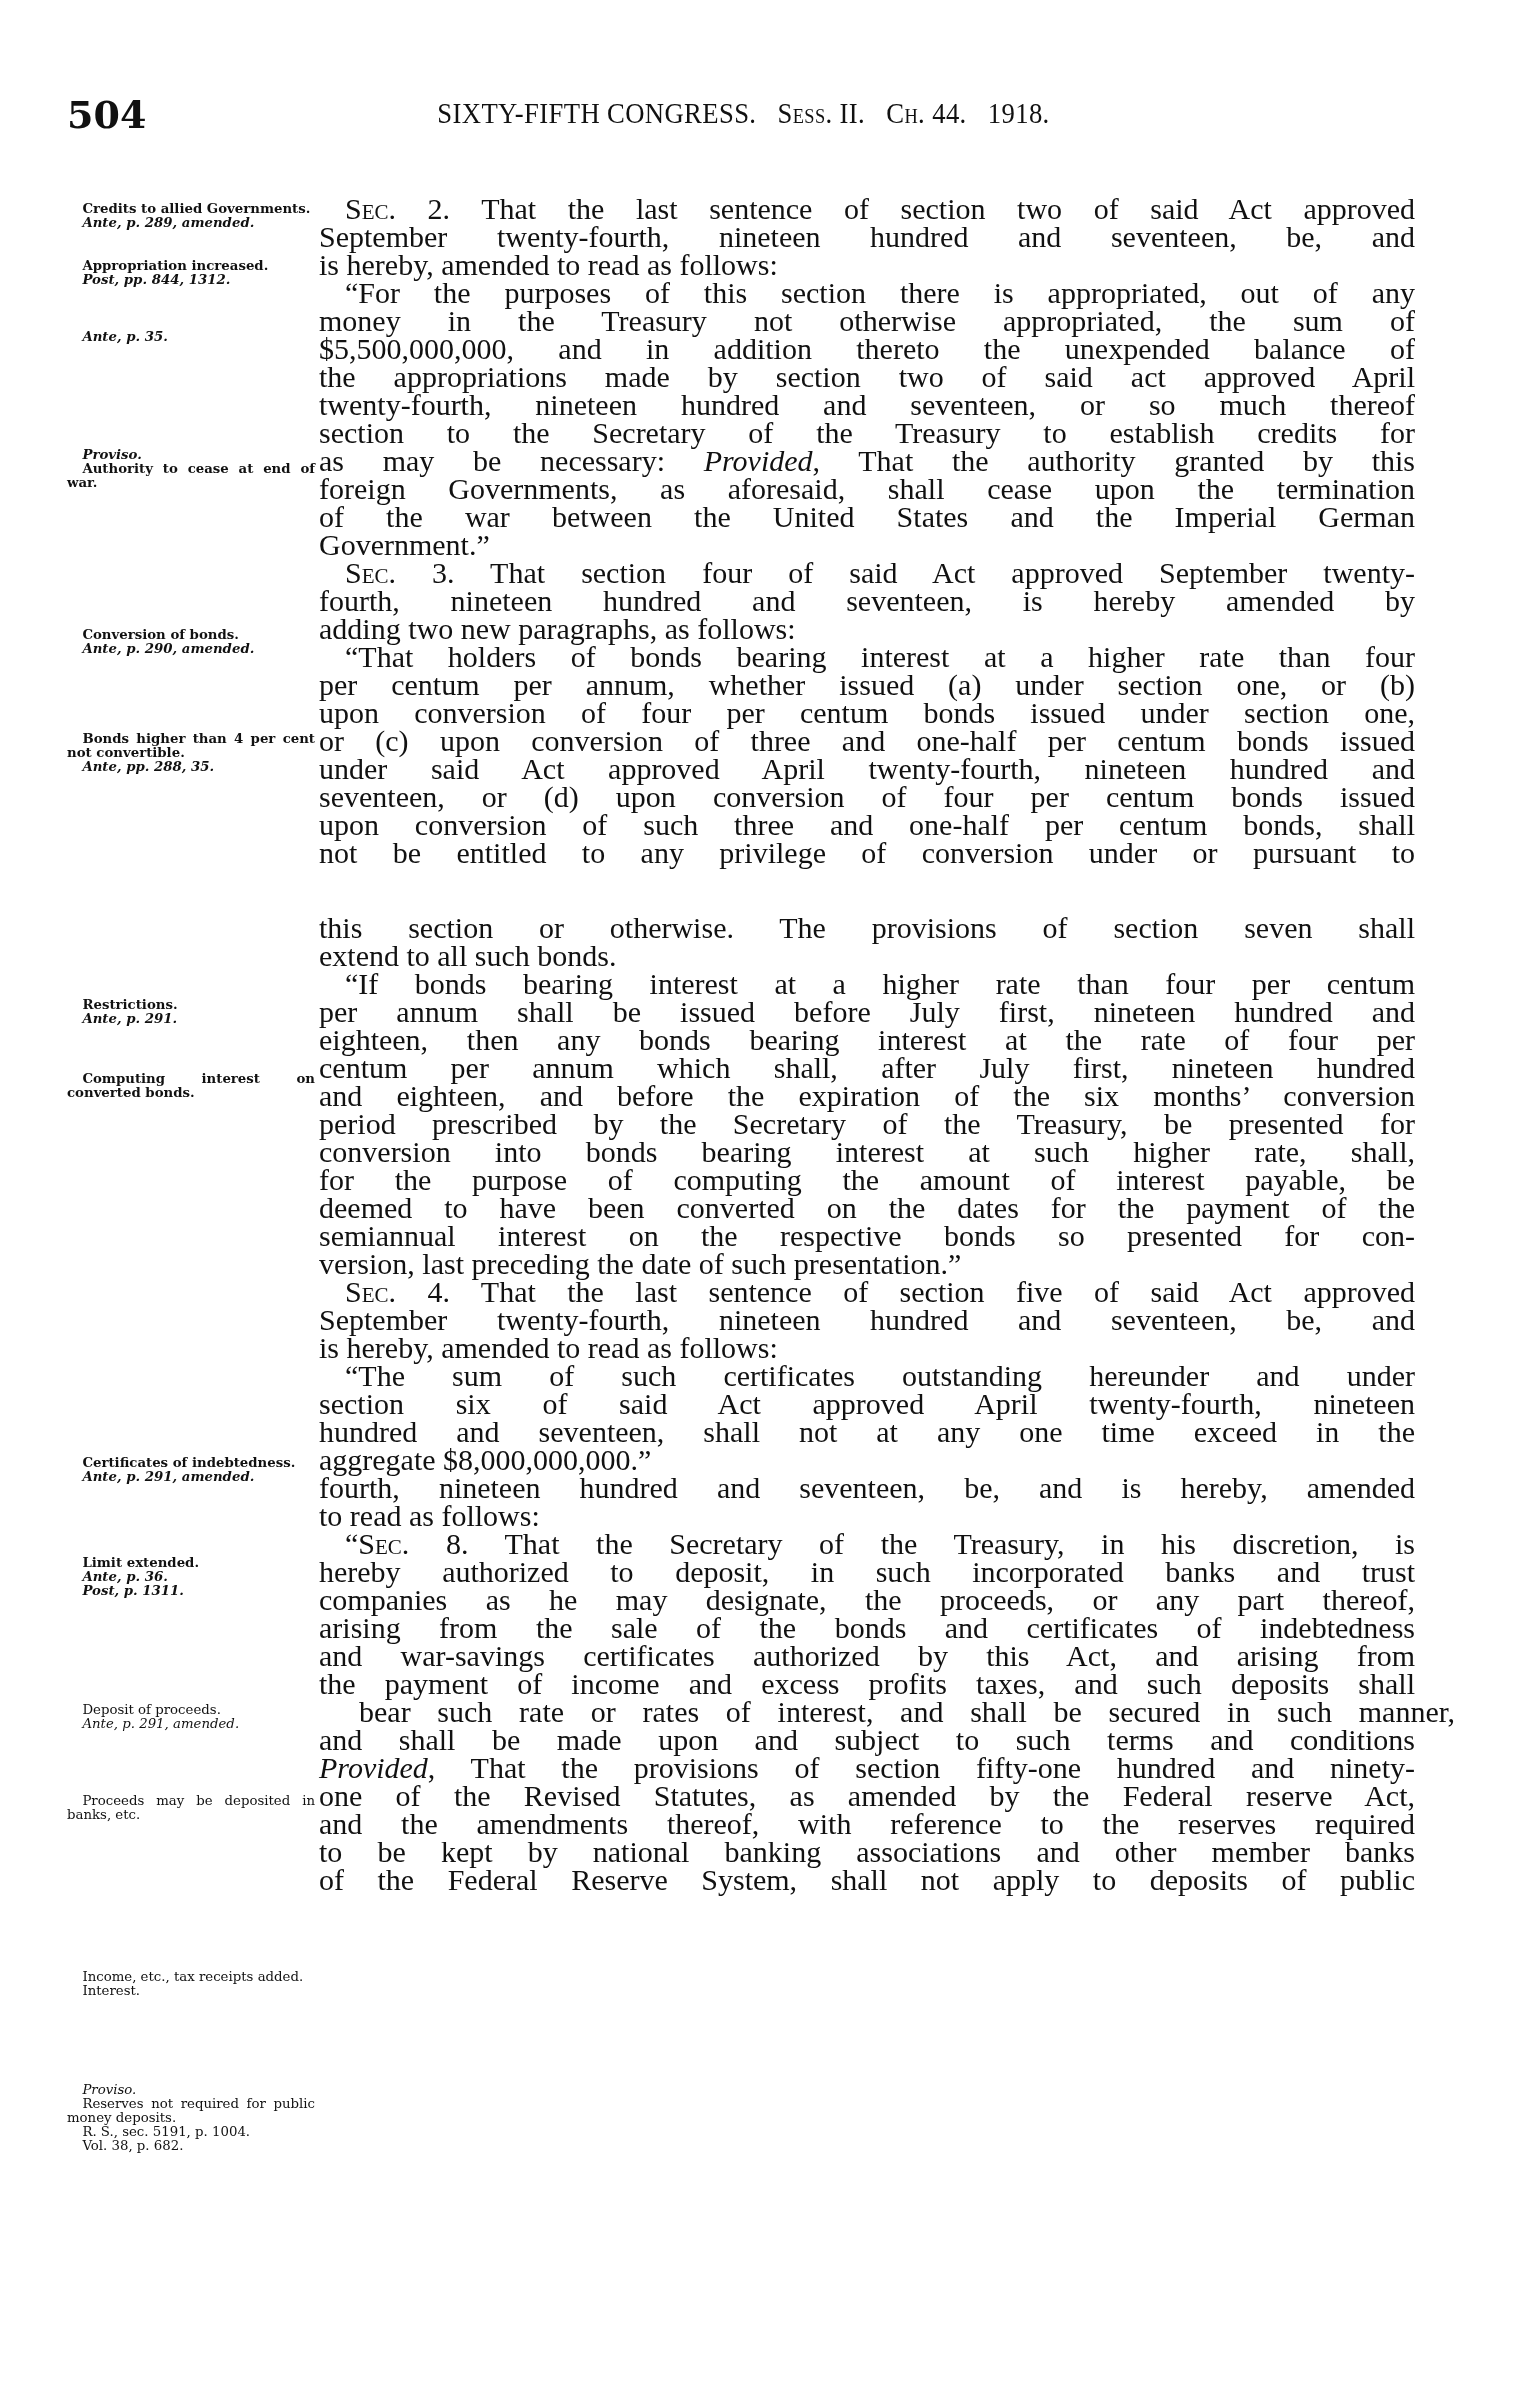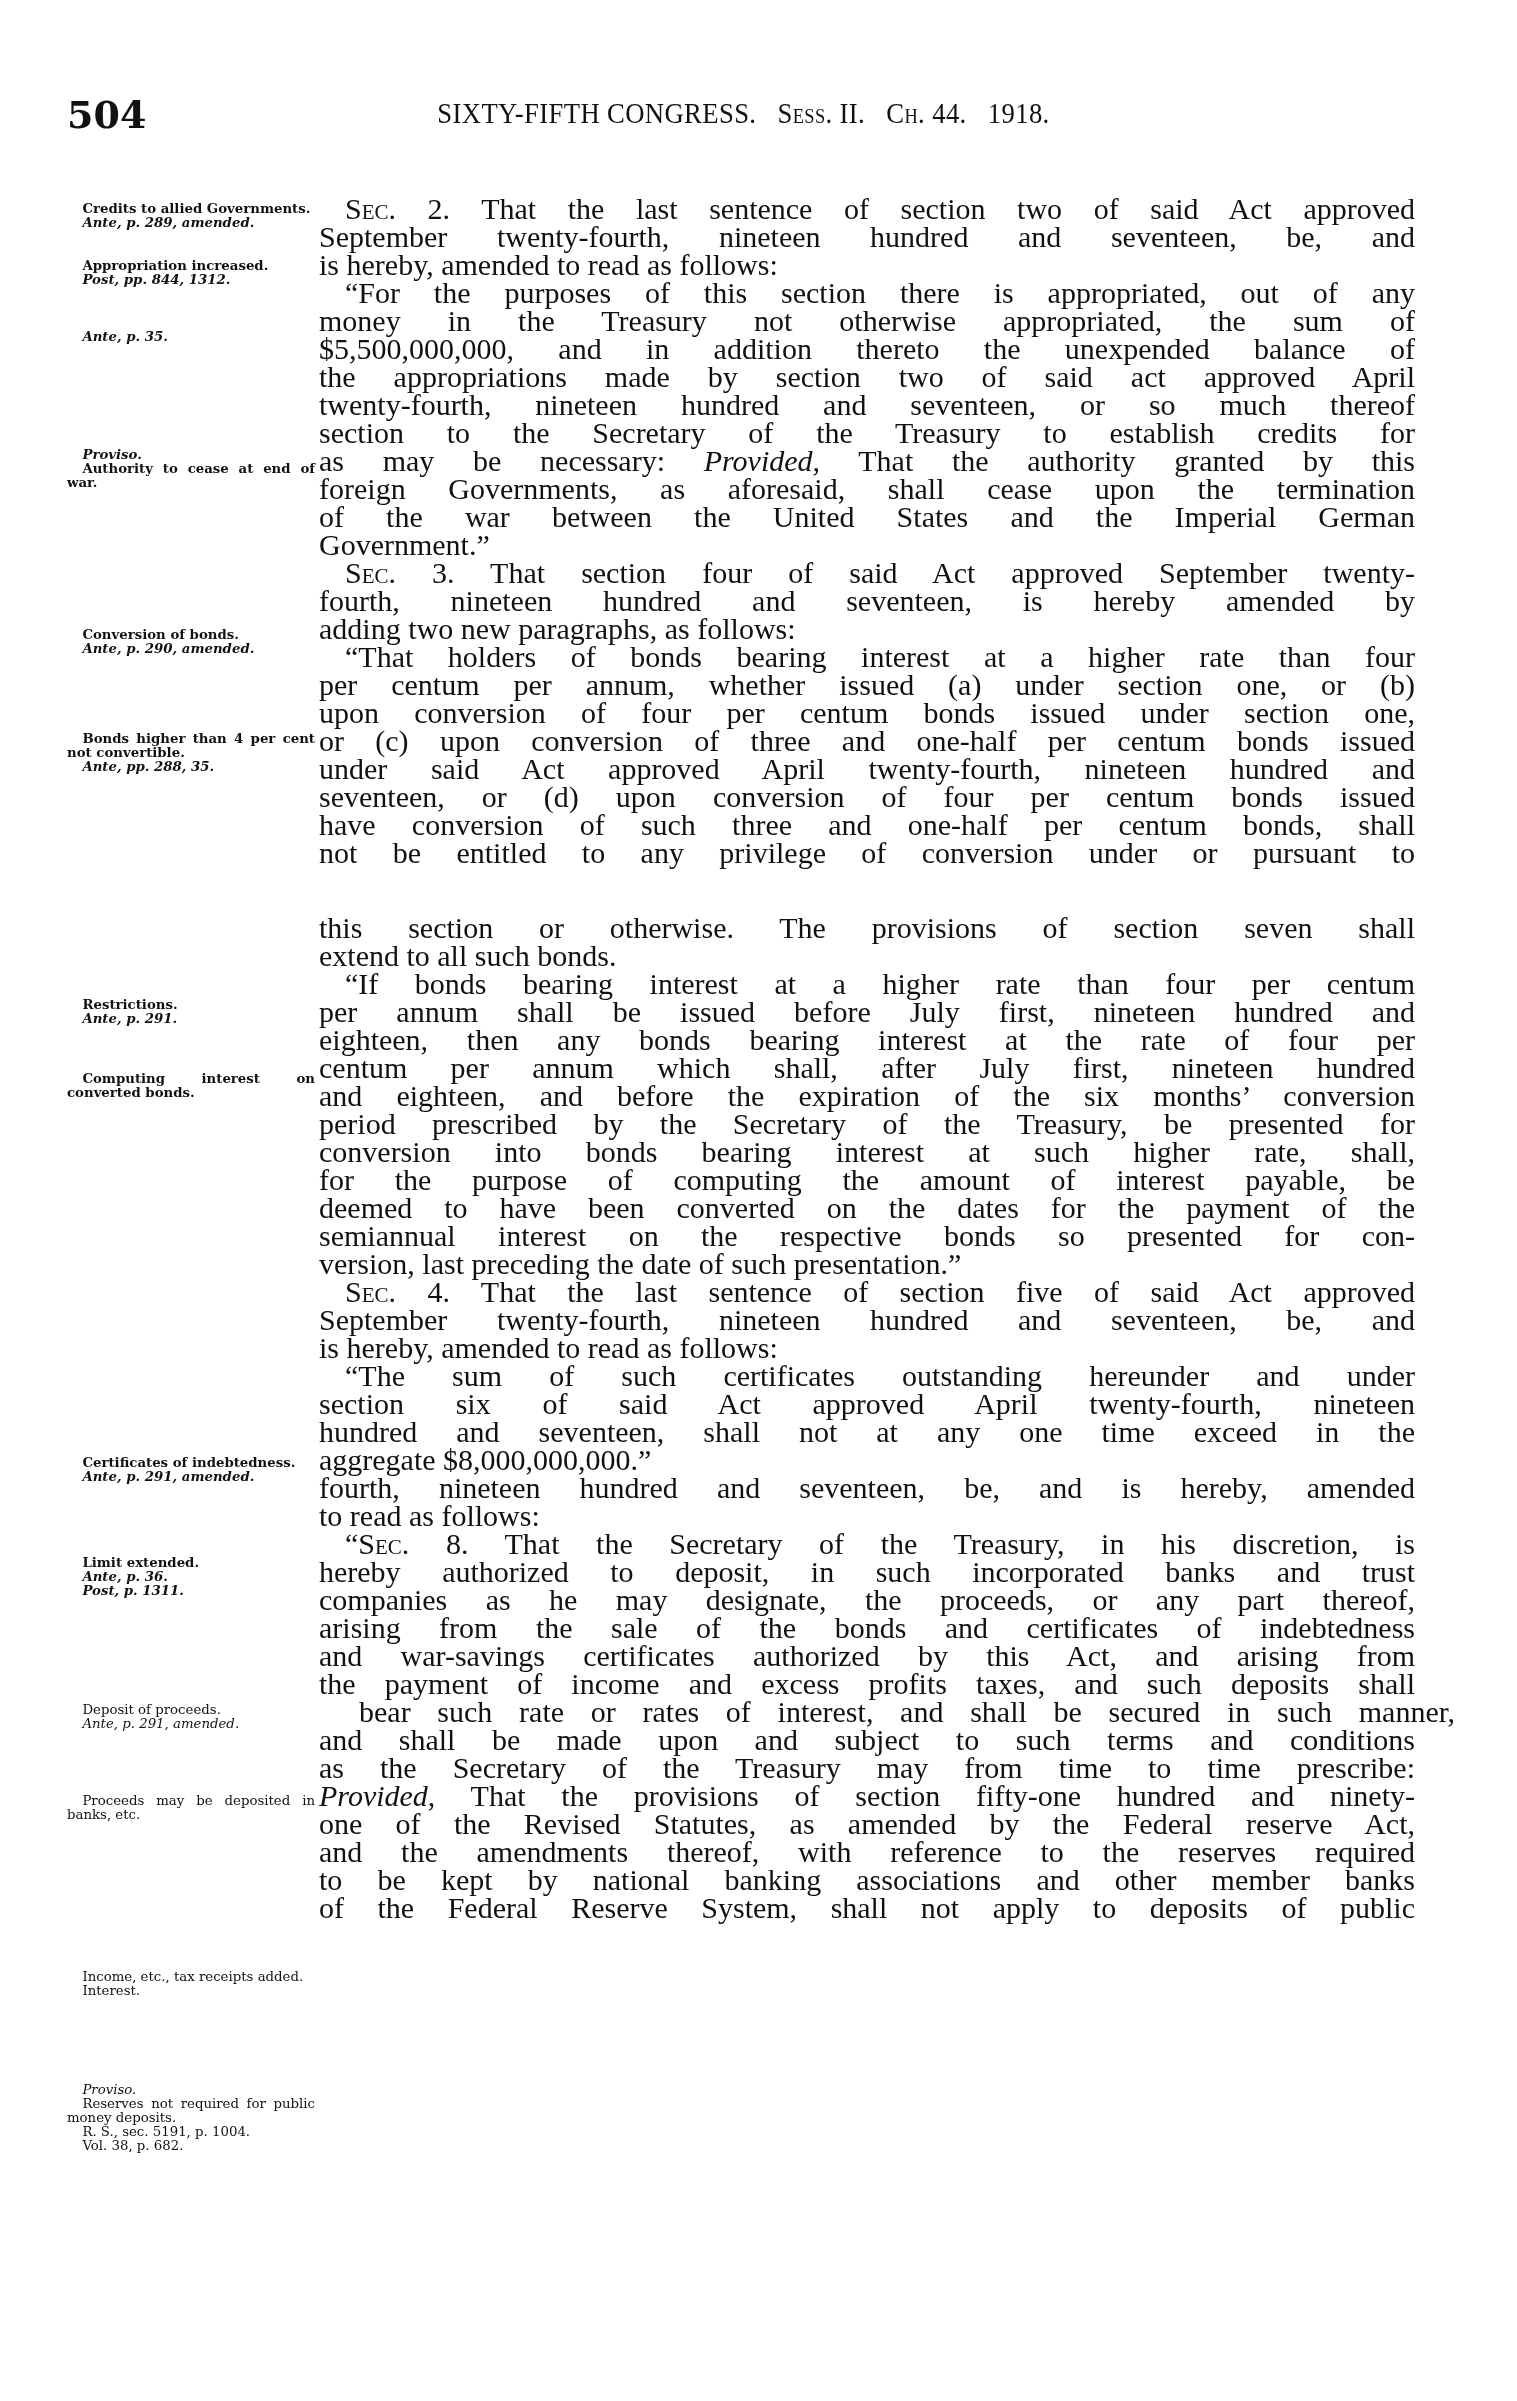--- a/index.html
+++ b/index.html
@@ -105,21 +105,21 @@
     <div class="line last" style="display: block; width: 1096px; box-sizing: border-box;">Government.”</div>
     <div class="line indent" style="display: block; width: 1096px; box-sizing: border-box;"><span class="sc">Sec.</span> 3. That section four of said Act approved September twenty-</div>
     <div class="line" style="display: block; width: 1096px; box-sizing: border-box;">fourth, nineteen hundred and seventeen, is hereby amended by</div>
     <div class="line last" style="display: block; width: 1096px; box-sizing: border-box;">adding two new paragraphs, as follows:</div>
     <div class="line indent" style="display: block; width: 1096px; box-sizing: border-box;">“That holders of bonds bearing interest at a higher rate than four</div>
     <div class="line" style="display: block; width: 1096px; box-sizing: border-box;">per centum per annum, whether issued (a) under section one, or (b)</div>
     <div class="line" style="display: block; width: 1096px; box-sizing: border-box;">upon conversion of four per centum bonds issued under section one,</div>
     <div class="line" style="display: block; width: 1096px; box-sizing: border-box;">or (c) upon conversion of three and one-half per centum bonds issued</div>
     <div class="line" style="display: block; width: 1096px; box-sizing: border-box;">under said Act approved April twenty-fourth, nineteen hundred and</div>
     <div class="line" style="display: block; width: 1096px; box-sizing: border-box;">seventeen, or (d) upon conversion of four per centum bonds issued</div>
-    <div class="line" style="display: block; width: 1096px; box-sizing: border-box;">have conversion of such three and one-half per centum bonds, shall</div>
+    <div class="line" style="display: block; width: 1096px; box-sizing: border-box;">upon conversion of such three and one-half per centum bonds, shall</div>
     <div class="line" style="display: block; width: 1096px; box-sizing: border-box;">not be entitled to any privilege of conversion under or pursuant to</div>
     <div class="line" style="display: block; width: 1096px; box-sizing: border-box; margin-top: 47px;">this section or otherwise. The provisions of section seven shall</div>
     <div class="line last" style="display: block; width: 1096px; box-sizing: border-box;">extend to all such bonds.</div>
     <div class="line indent" style="display: block; width: 1096px; box-sizing: border-box;">“If bonds bearing interest at a higher rate than four per centum</div>
     <div class="line" style="display: block; width: 1096px; box-sizing: border-box;">per annum shall be issued before July first, nineteen hundred and</div>
     <div class="line" style="display: block; width: 1096px; box-sizing: border-box;">eighteen, then any bonds bearing interest at the rate of four per</div>
     <div class="line" style="display: block; width: 1096px; box-sizing: border-box;">centum per annum which shall, after July first, nineteen hundred</div>
     <div class="line" style="display: block; width: 1096px; box-sizing: border-box;">and eighteen, and before the expiration of the six months’ conversion</div>
     <div class="line" style="display: block; width: 1096px; box-sizing: border-box;">period prescribed by the Secretary of the Treasury, be presented for</div>
     <div class="line" style="display: block; width: 1096px; box-sizing: border-box;">conversion into bonds bearing interest at such higher rate, shall,</div>
@@ -137,20 +137,19 @@
     <div class="line" style="display: block; width: 1096px; box-sizing: border-box;">fourth, nineteen hundred and seventeen, be, and is hereby, amended</div>
     <div class="line last" style="display: block; width: 1096px; box-sizing: border-box;">to read as follows:</div>
     <div class="line indent" style="display: block; width: 1096px; box-sizing: border-box;">“<span class="sc">Sec.</span> 8. That the Secretary of the Treasury, in his discretion, is</div>
     <div class="line" style="display: block; width: 1096px; box-sizing: border-box;">hereby authorized to deposit, in such incorporated banks and trust</div>
     <div class="line" style="display: block; width: 1096px; box-sizing: border-box;">companies as he may designate, the proceeds, or any part thereof,</div>
     <div class="line" style="display: block; width: 1096px; box-sizing: border-box;">arising from the sale of the bonds and certificates of indebtedness</div>
     <div class="line" style="display: block; width: 1096px; box-sizing: border-box;">and war-savings certificates authorized by this Act, and arising from</div>
     <div class="line" style="display: block; width: 1096px; box-sizing: border-box;">the payment of income and excess profits taxes, and such deposits shall</div>
     <div class="line" style="display: block; width: 1096px; box-sizing: border-box; margin-left: 40px;">bear such rate or rates of interest, and shall be secured in such manner,</div>
     <div class="line" style="display: block; width: 1096px; box-sizing: border-box;">and shall be made upon and subject to such terms and conditions</div>
-    <div class="line" style="display: block; width: 1096px; box-sizing: border-box;">as the Secretary of the Treasury may from time to time prescribe:</div>
     <div class="line" style="display: block; width: 1096px; box-sizing: border-box;"><span class="it">Provided</span>, That the provisions of section fifty-one hundred and ninety-</div>
     <div class="line" style="display: block; width: 1096px; box-sizing: border-box;">one of the Revised Statutes, as amended by the Federal reserve Act,</div>
     <div class="line" style="display: block; width: 1096px; box-sizing: border-box;">and the amendments thereof, with reference to the reserves required</div>
     <div class="line" style="display: block; width: 1096px; box-sizing: border-box;">to be kept by national banking associations and other member banks</div>
     <div class="line" style="display: block; width: 1096px; box-sizing: border-box;">of the Federal Reserve System, shall not apply to deposits of public</div>
   </div>
 
 
 </body></html>

